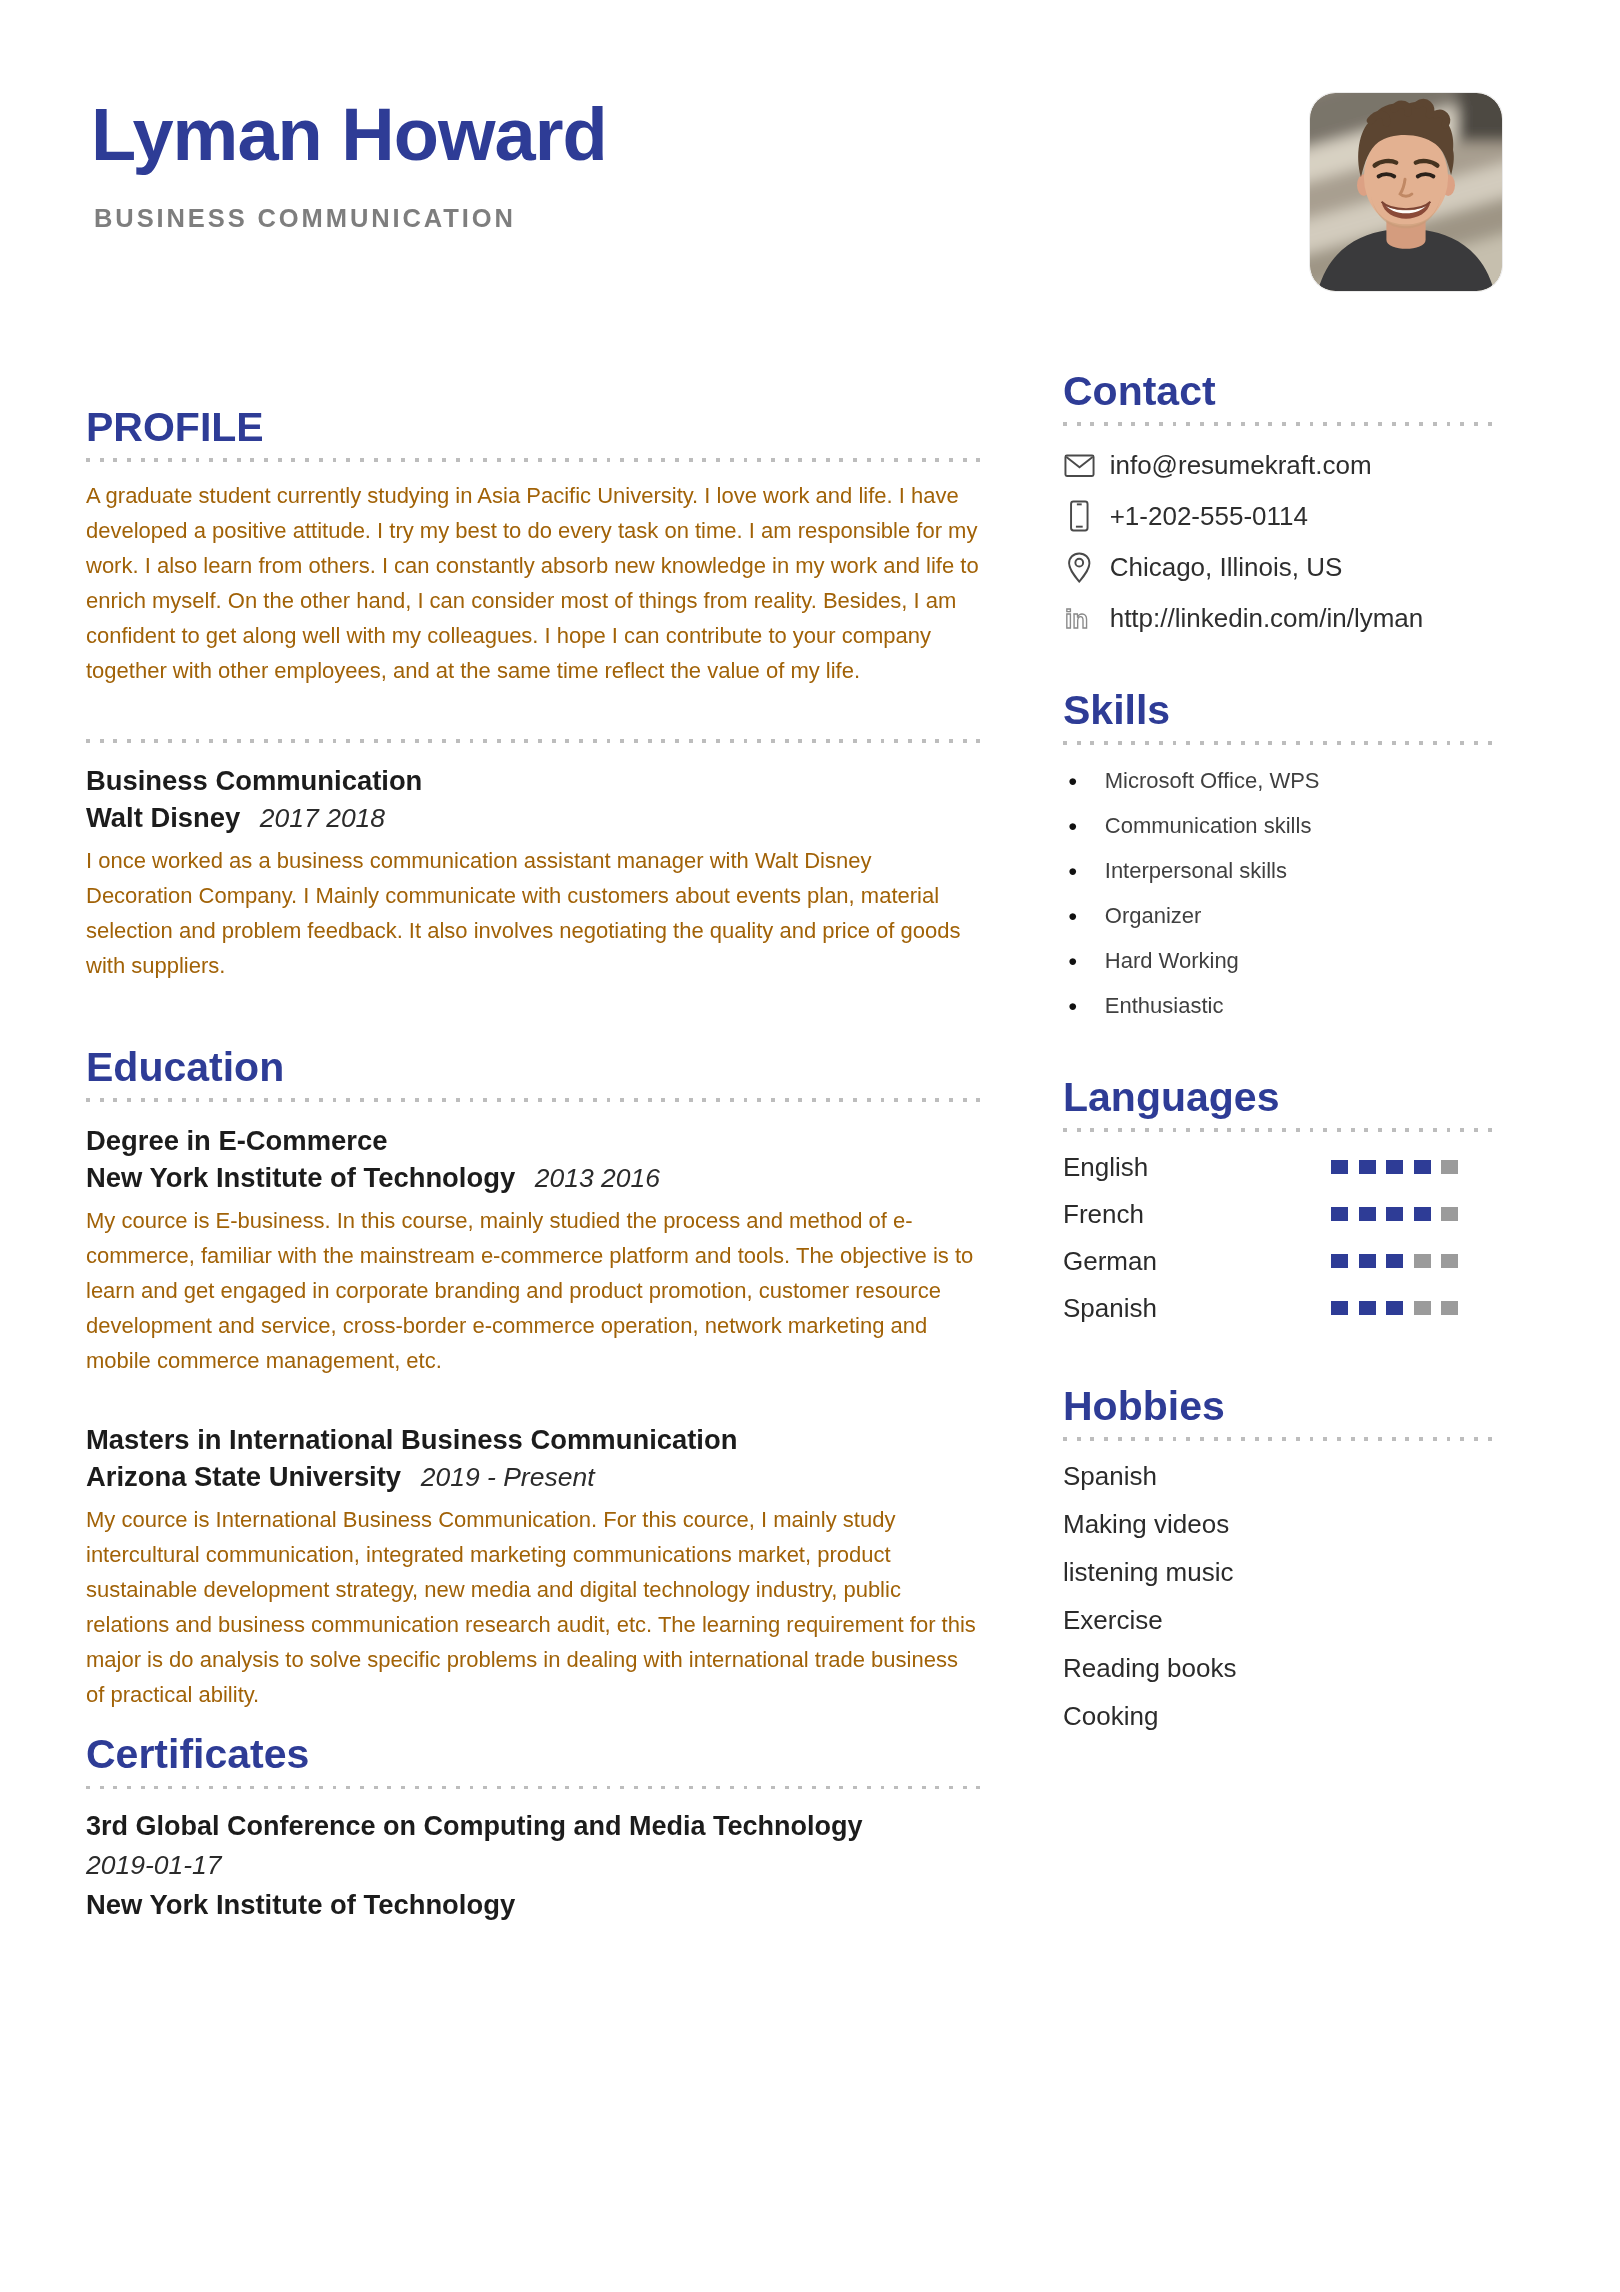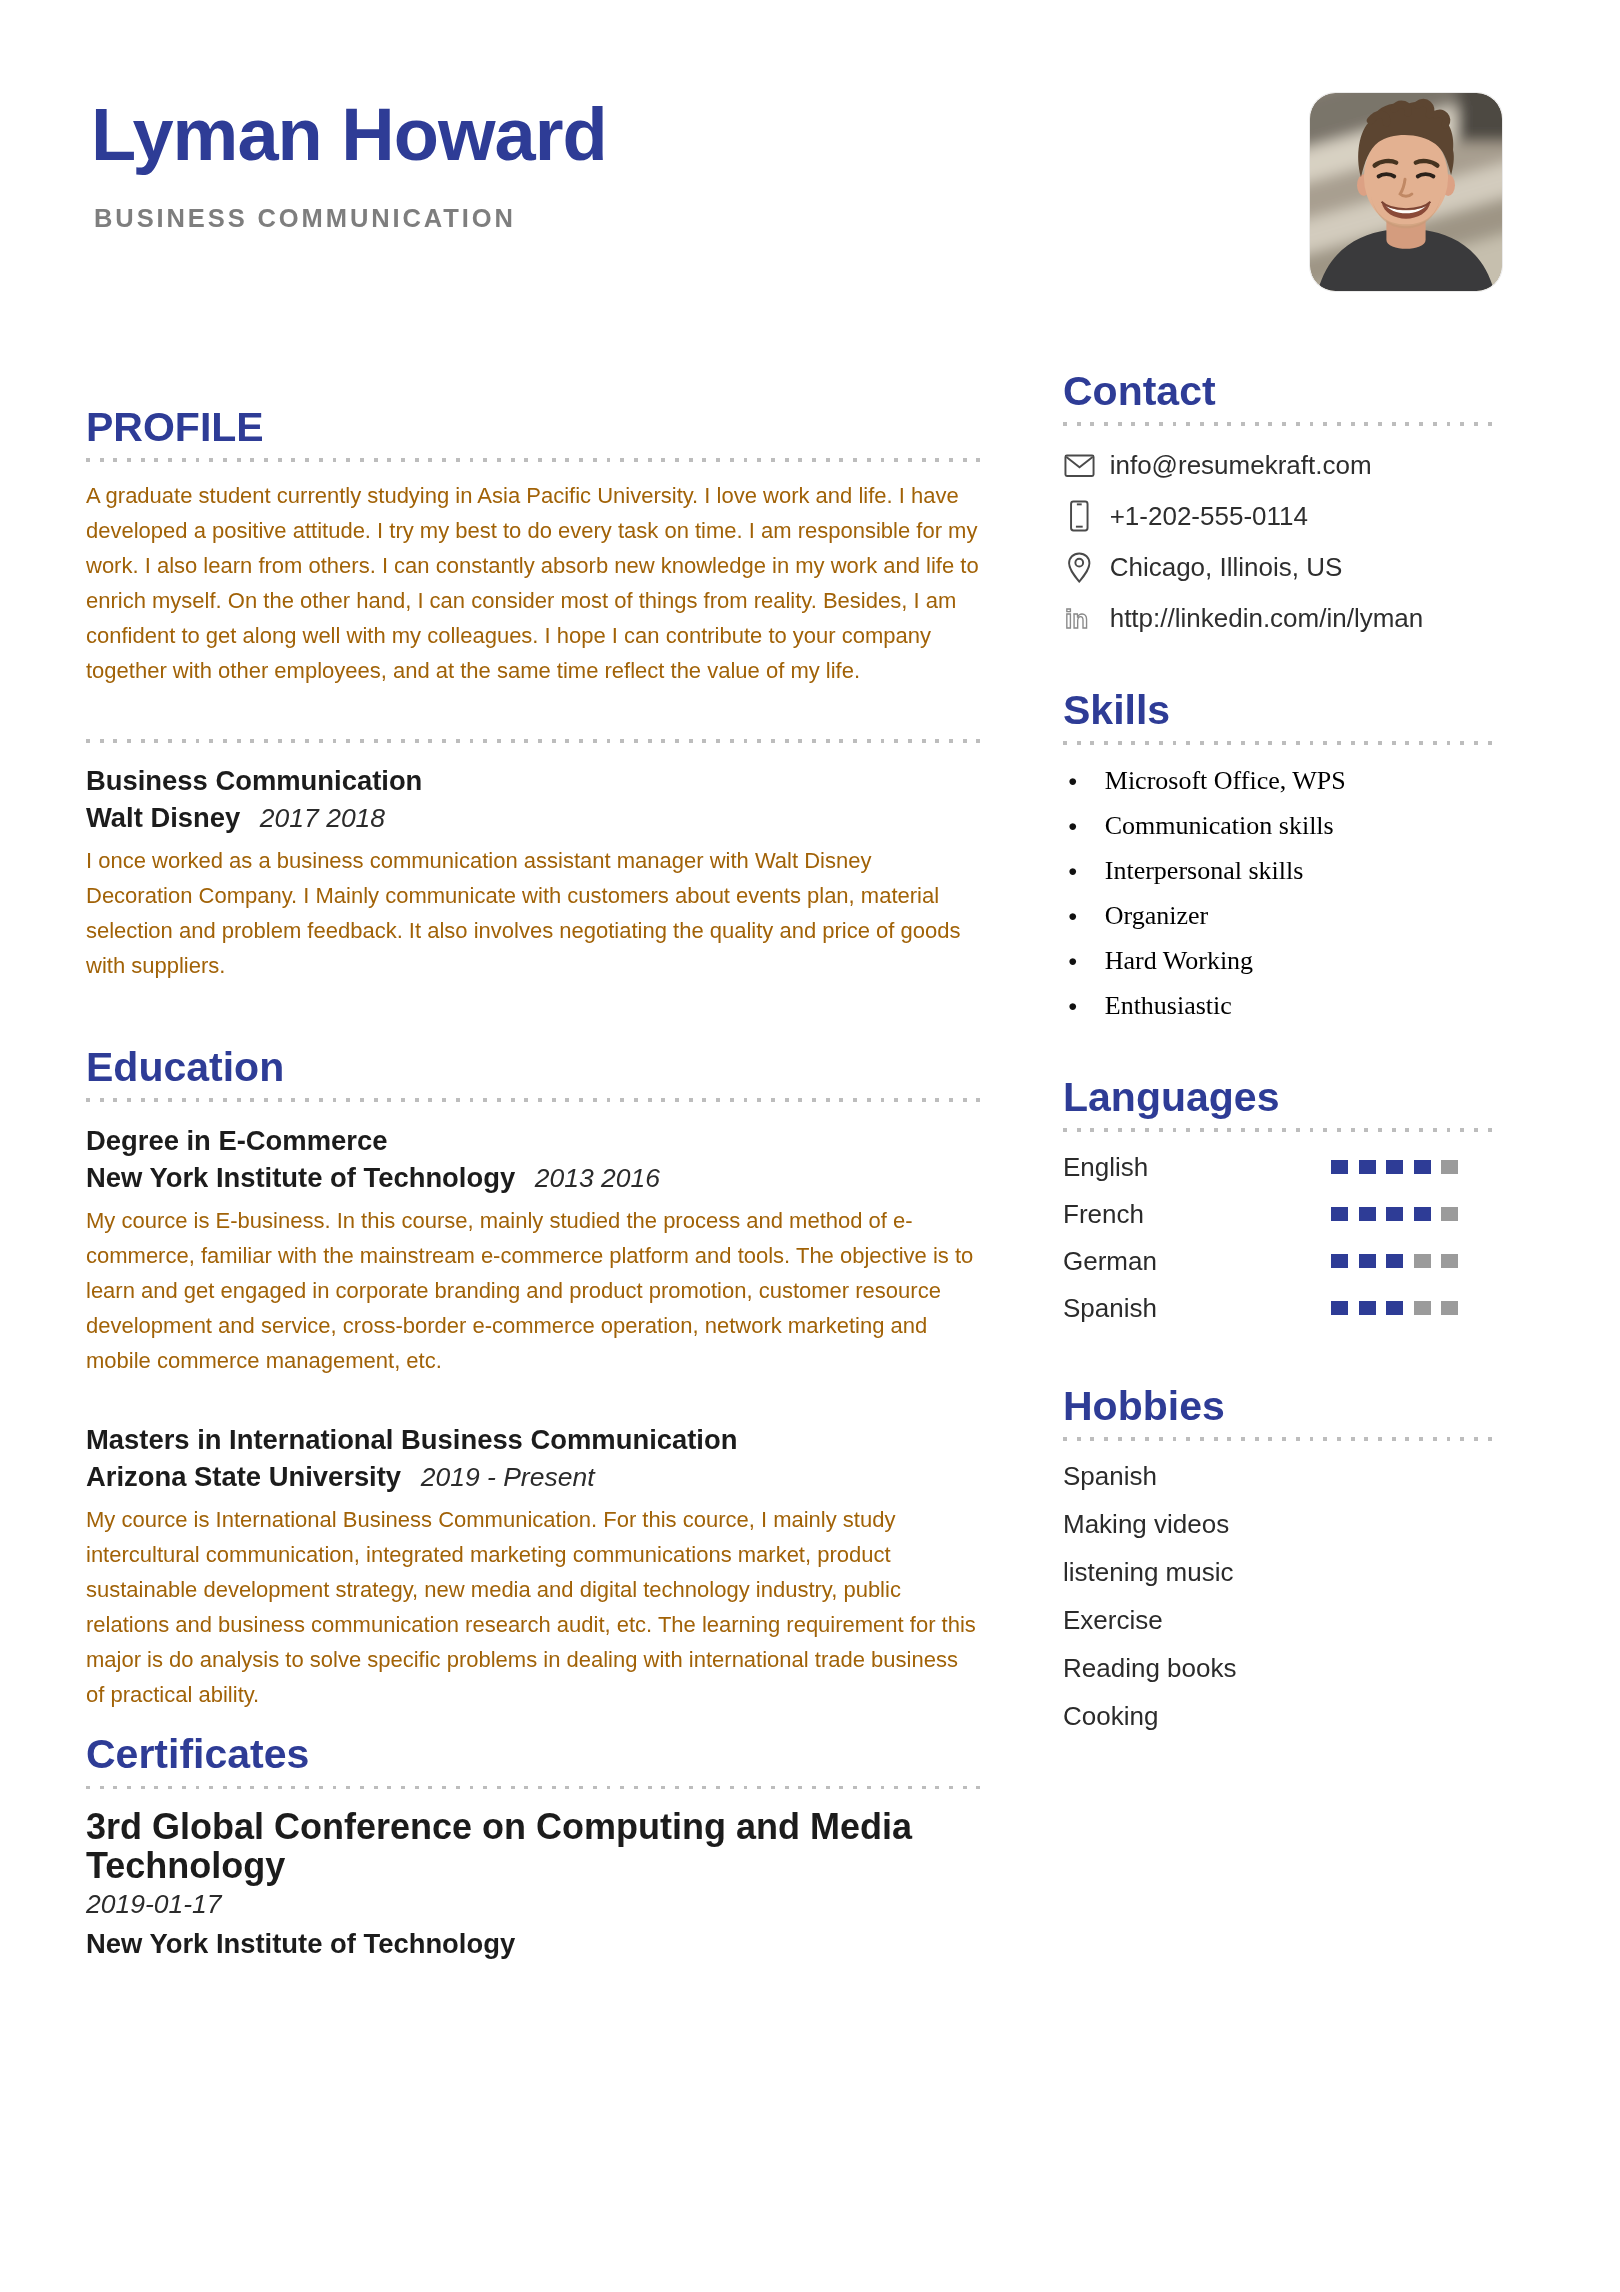--- a/index.html
+++ b/index.html
@@ -35,33 +35,33 @@
   .body { margin:15.7px 0 0; font-size:22px; line-height:35px; color:#a16207; }
   
   .sec-exp  { margin-top:51px; }
   .sec-edu  { margin-top:63px; }
   .sec-cert { margin-top:21.6px; }
   .item-title { margin-top:19.6px; font-size:27.4px; font-weight:700; color:#1c1c1c; line-height:37px; white-space:nowrap; }
   .item-sub   { font-size:27.4px; font-weight:700; color:#1c1c1c; line-height:37px; }
   .item-sub .dates { font-weight:400; font-style:italic; font-size:26.5px; color:#2b2b2b; margin-left:19.6px; }
   .item .body { margin-top:5.9px; }
   .edu-item2 { margin-top:43px; }
-  .cert-title  { margin-top:17.6px; font-size:36px; font-weight:700; color:#1c1c1c; line-height:39px; }
+  .cert-title  { margin-top:17.6px; font-size:27px; font-weight:700; color:#1c1c1c; line-height:39px; }
   .cert-date   { font-size:26.5px; font-style:italic; color:#2b2b2b; line-height:39px; }
   .cert-issuer { font-size:27.4px; font-weight:700; color:#1c1c1c; line-height:39px; }
   
   .sec-skills { margin-top:45px; }
   .sec-lang   { margin-top:47px; }
   .sec-hobby  { margin-top:53px; }
   .contact-list { margin-top:13.7px; }
   .contact-row { display:flex; align-items:center; height:51px; }
   .contact-row .ico { width:33px; display:flex; justify-content:center; flex:0 0 33px; }
   .contact-row .val { margin-left:13.7px; font-size:26px; color:#2e2e2e; }
   .skill-list { margin:13.7px 0 0; padding:0; list-style:none; }
-  .skill-list li { display:flex; align-items:center; height:45px; font-size:26px; color:#000000;font-family:Liberation Serif, serif; }
+  .skill-list li { display:flex; align-items:center; height:45px; font-size:22px; color:#404040; }
   .skill-list li::before { content:"●"; font-size:15.7px; color:#111; margin:0 27.4px 0 4.9px; }
   .lang-list { margin-top:11.8px; }
   .lang-row { display:flex; align-items:center; height:47px; font-size:26px; color:#2b2b2b; }
   .squares { display:flex; gap:10.8px; margin-left:auto; margin-right:43px; }
   .lang-square { width:16.7px; height:13.7px; background:#9b9b9b; display:inline-block; }
   .lang-square.filled { background:var(--accent); }
   .hobby-list { margin-top:11.8px; }
   .hobby-item { display:flex; align-items:center; height:48px; font-size:26px; color:#2b2b2b; }
 </style>
 </head>

